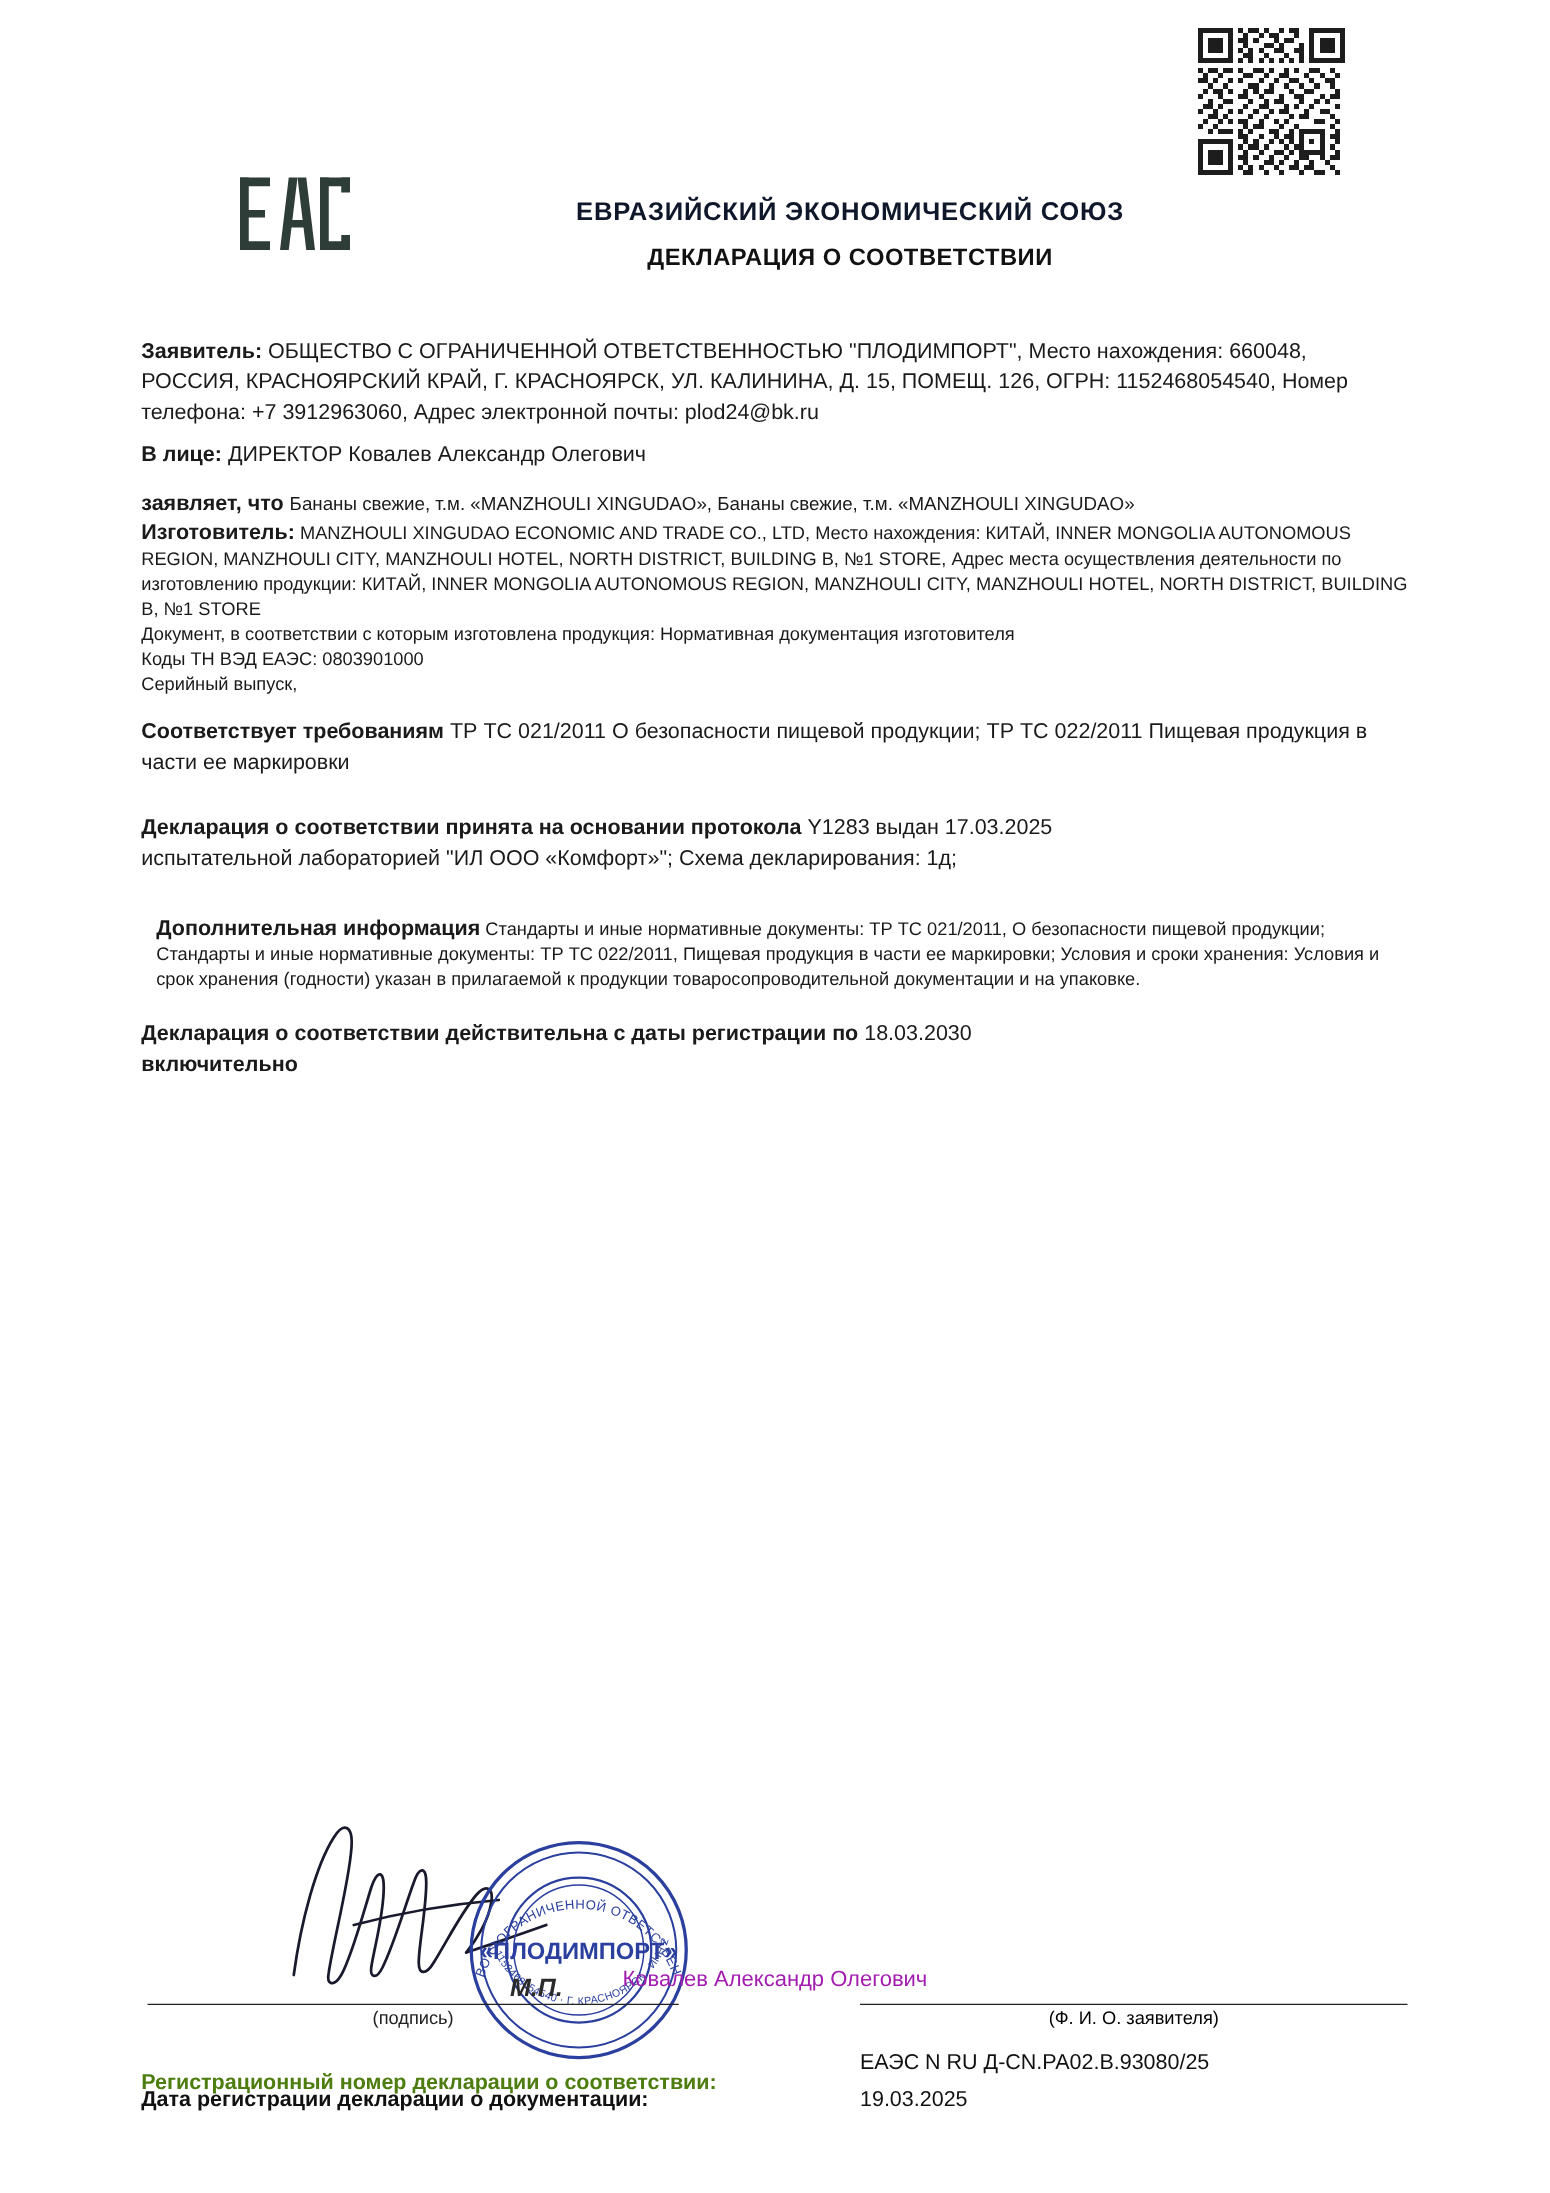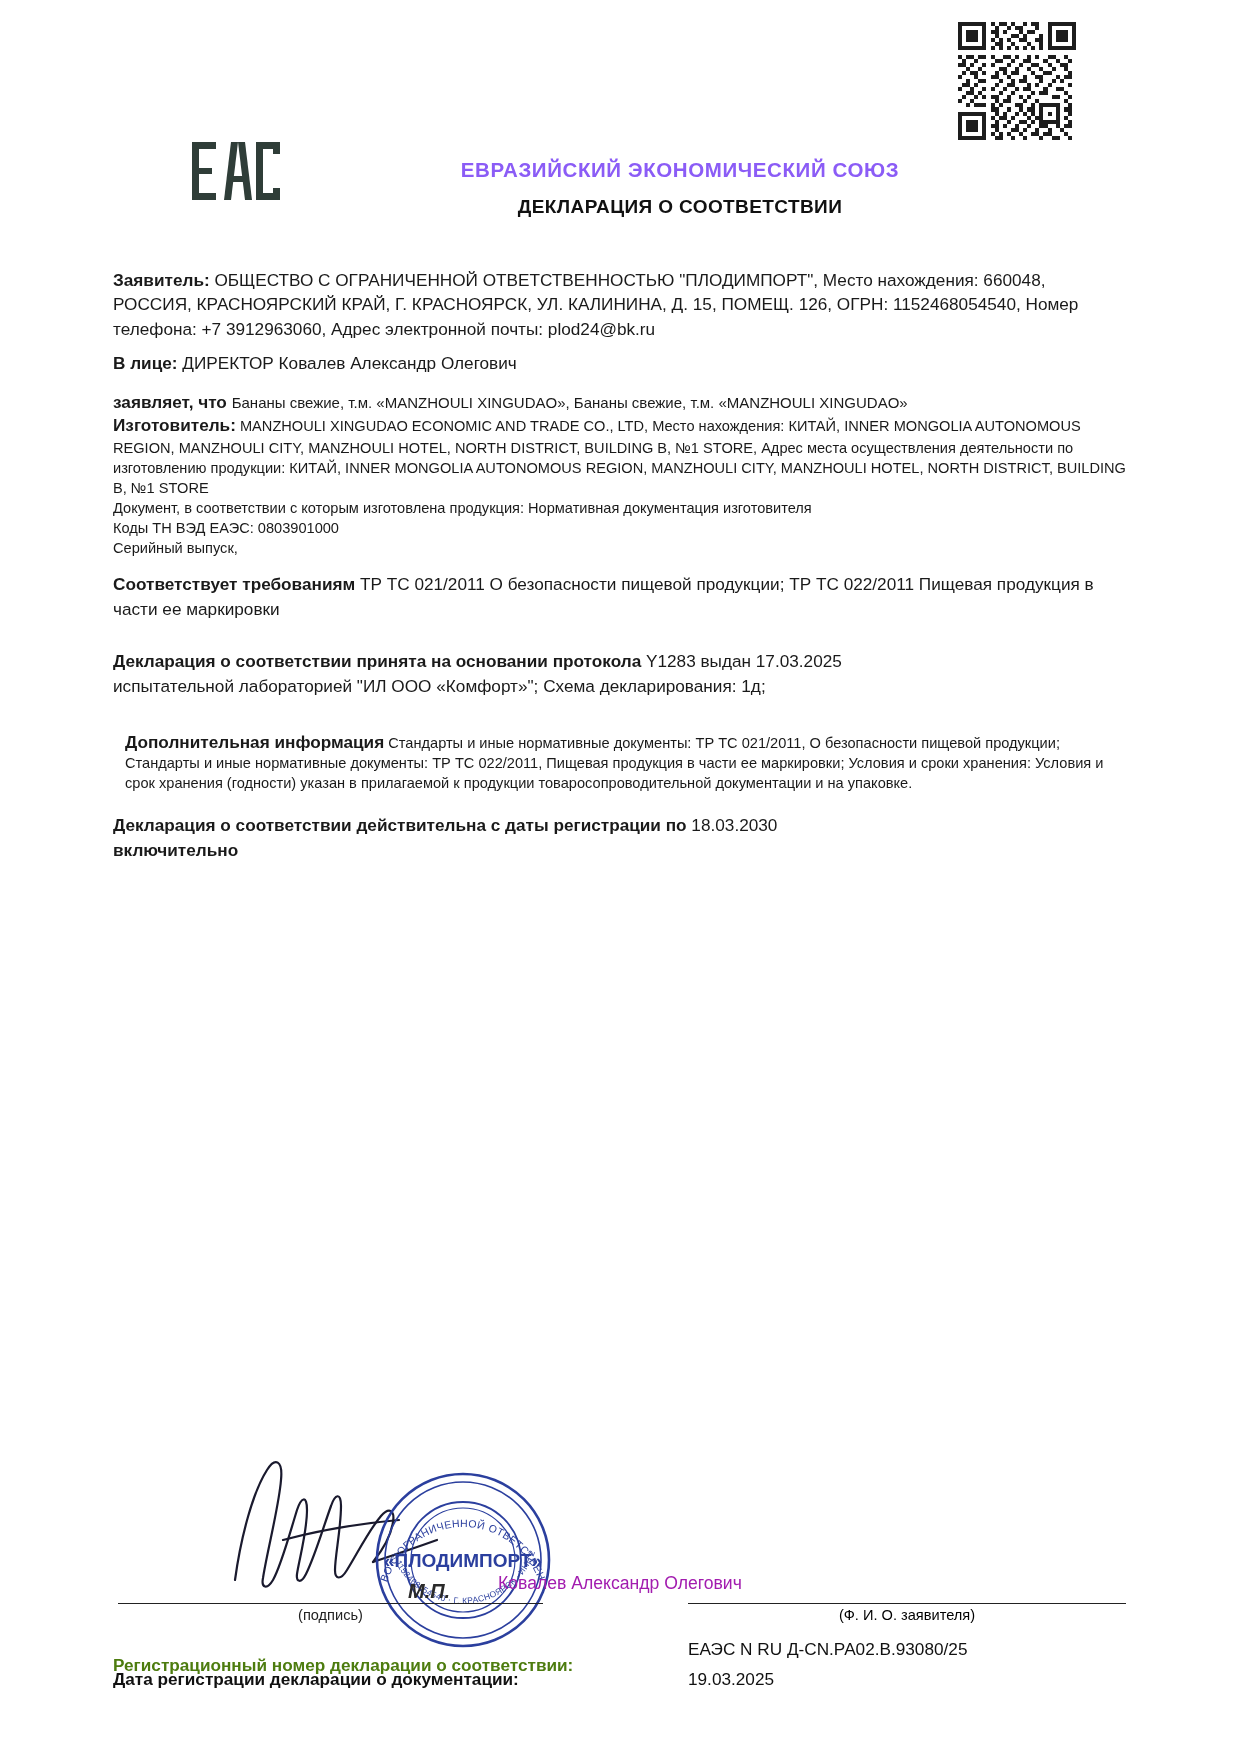--- a/index.html
+++ b/index.html
@@ -40,21 +40,21 @@
     position: absolute;
     top: 158px;
     left: 300px;
     width: 760px;
     text-align: center;
   }
   .h-union {
     font-size: 20.5px;
     font-weight: bold;
     letter-spacing: 0.6px;
-    color: #8b5cf6;
+    color: #0f172a;
   }
   .h-decl {
     margin-top: 14px;
     font-size: 19px;
     font-weight: bold;
     letter-spacing: 0.4px;
     color: #111;
   }
 
   

